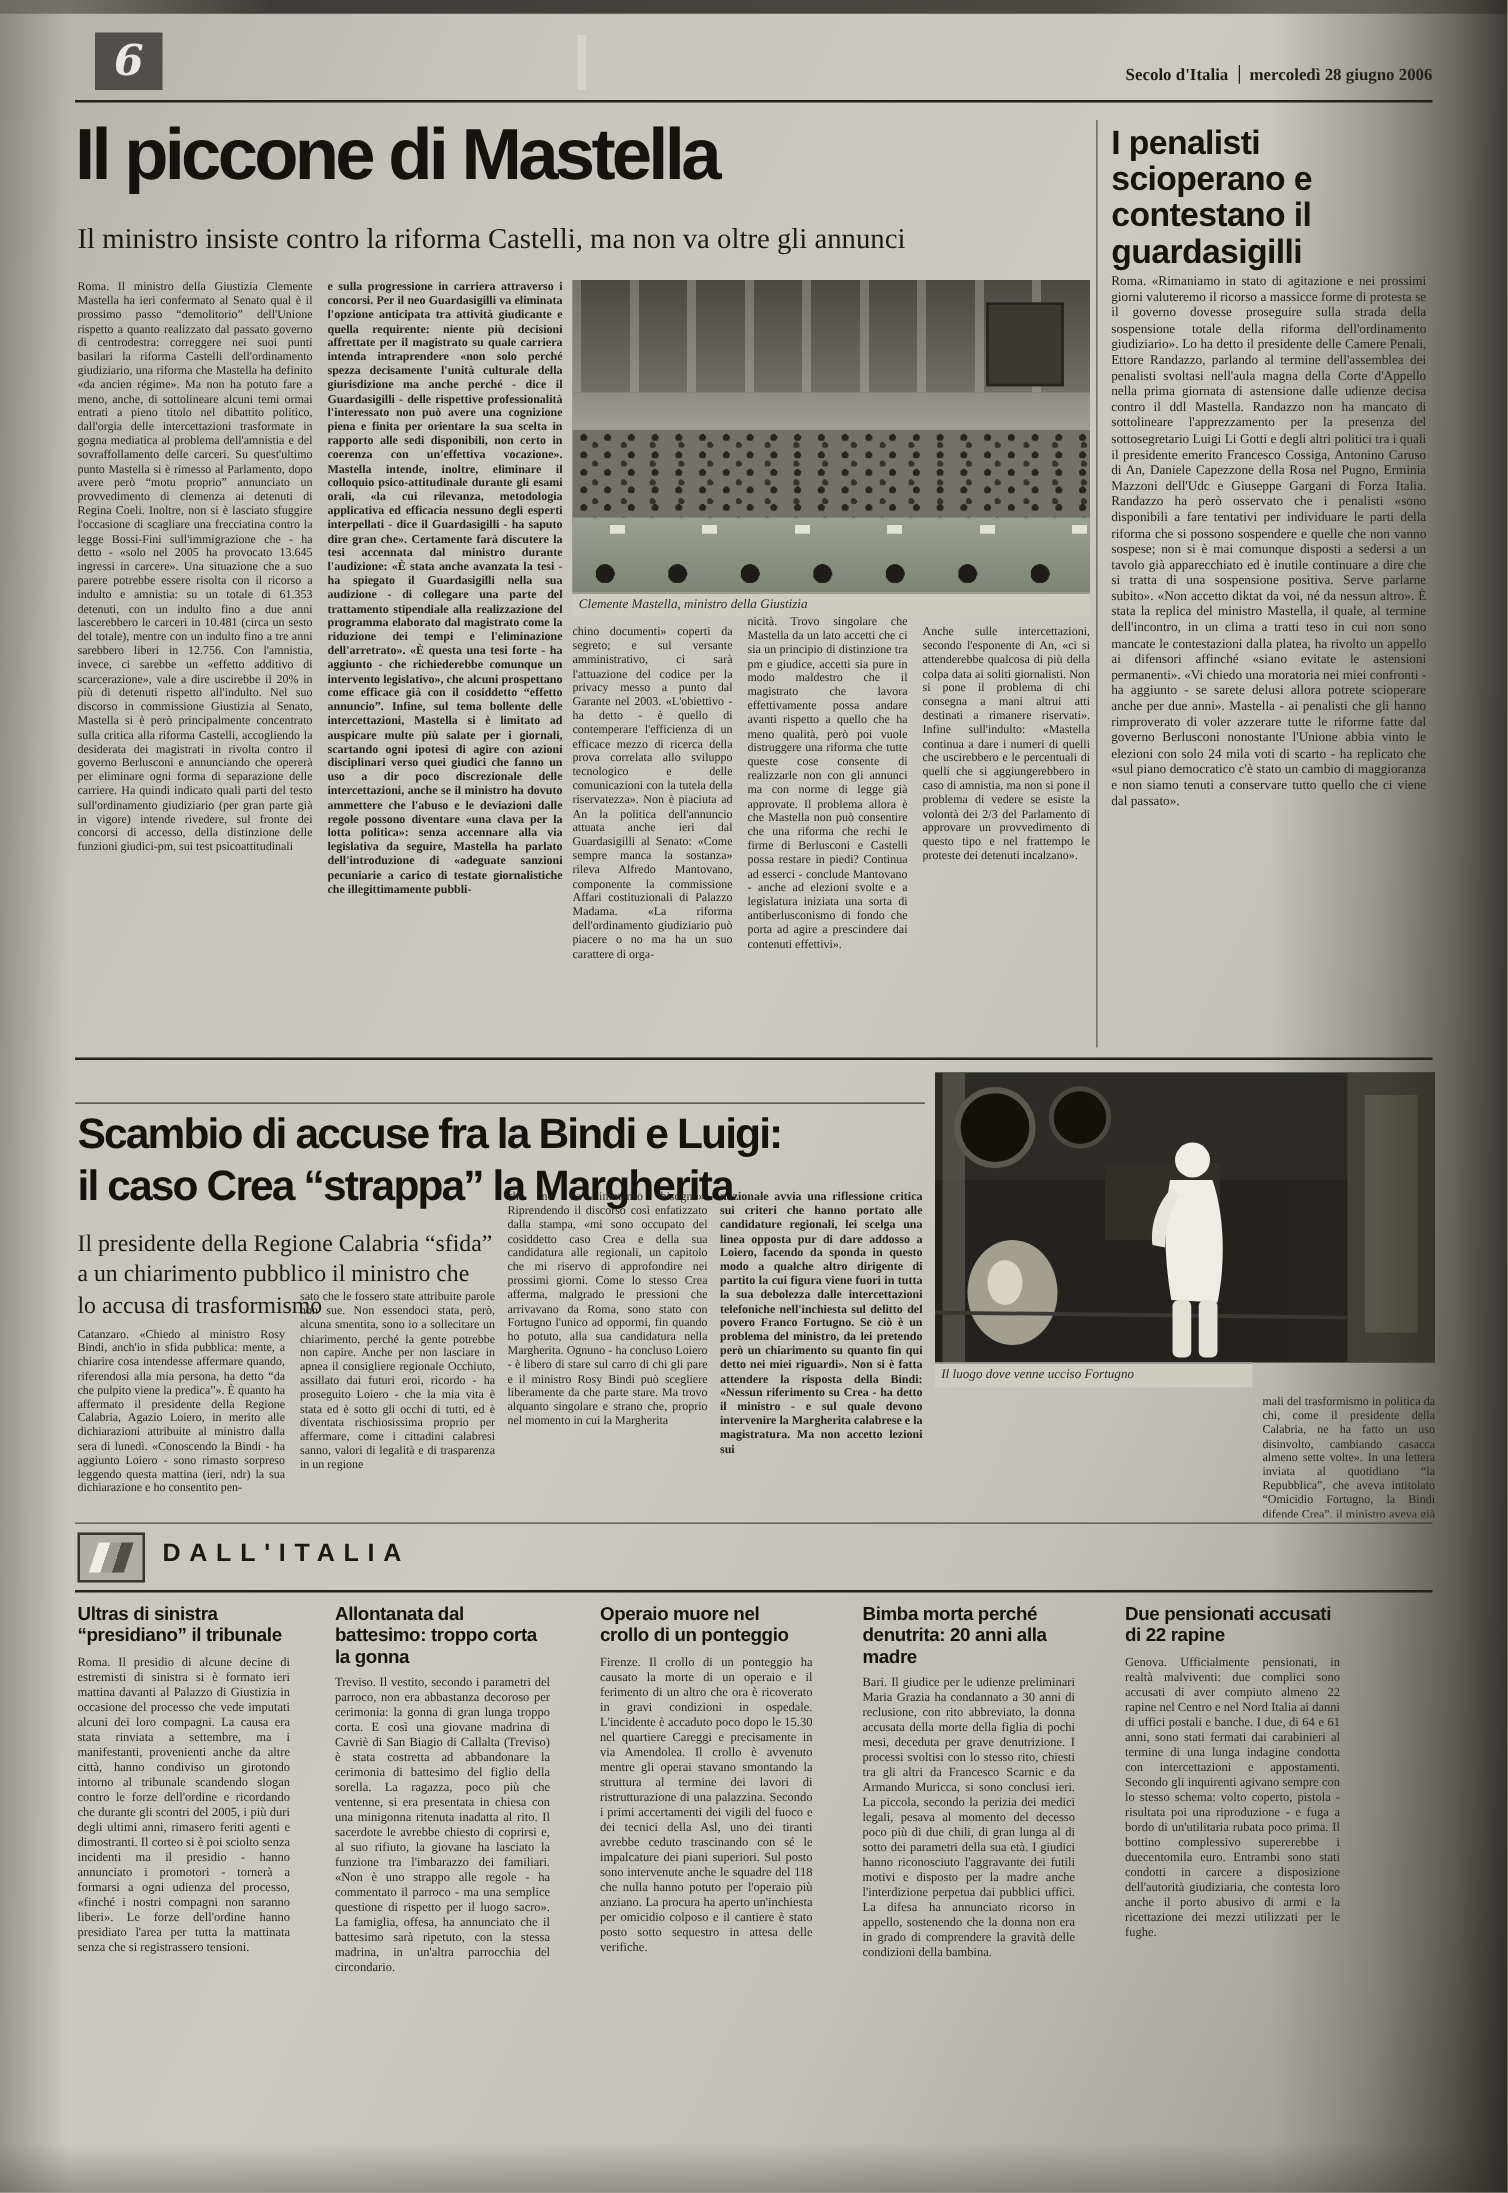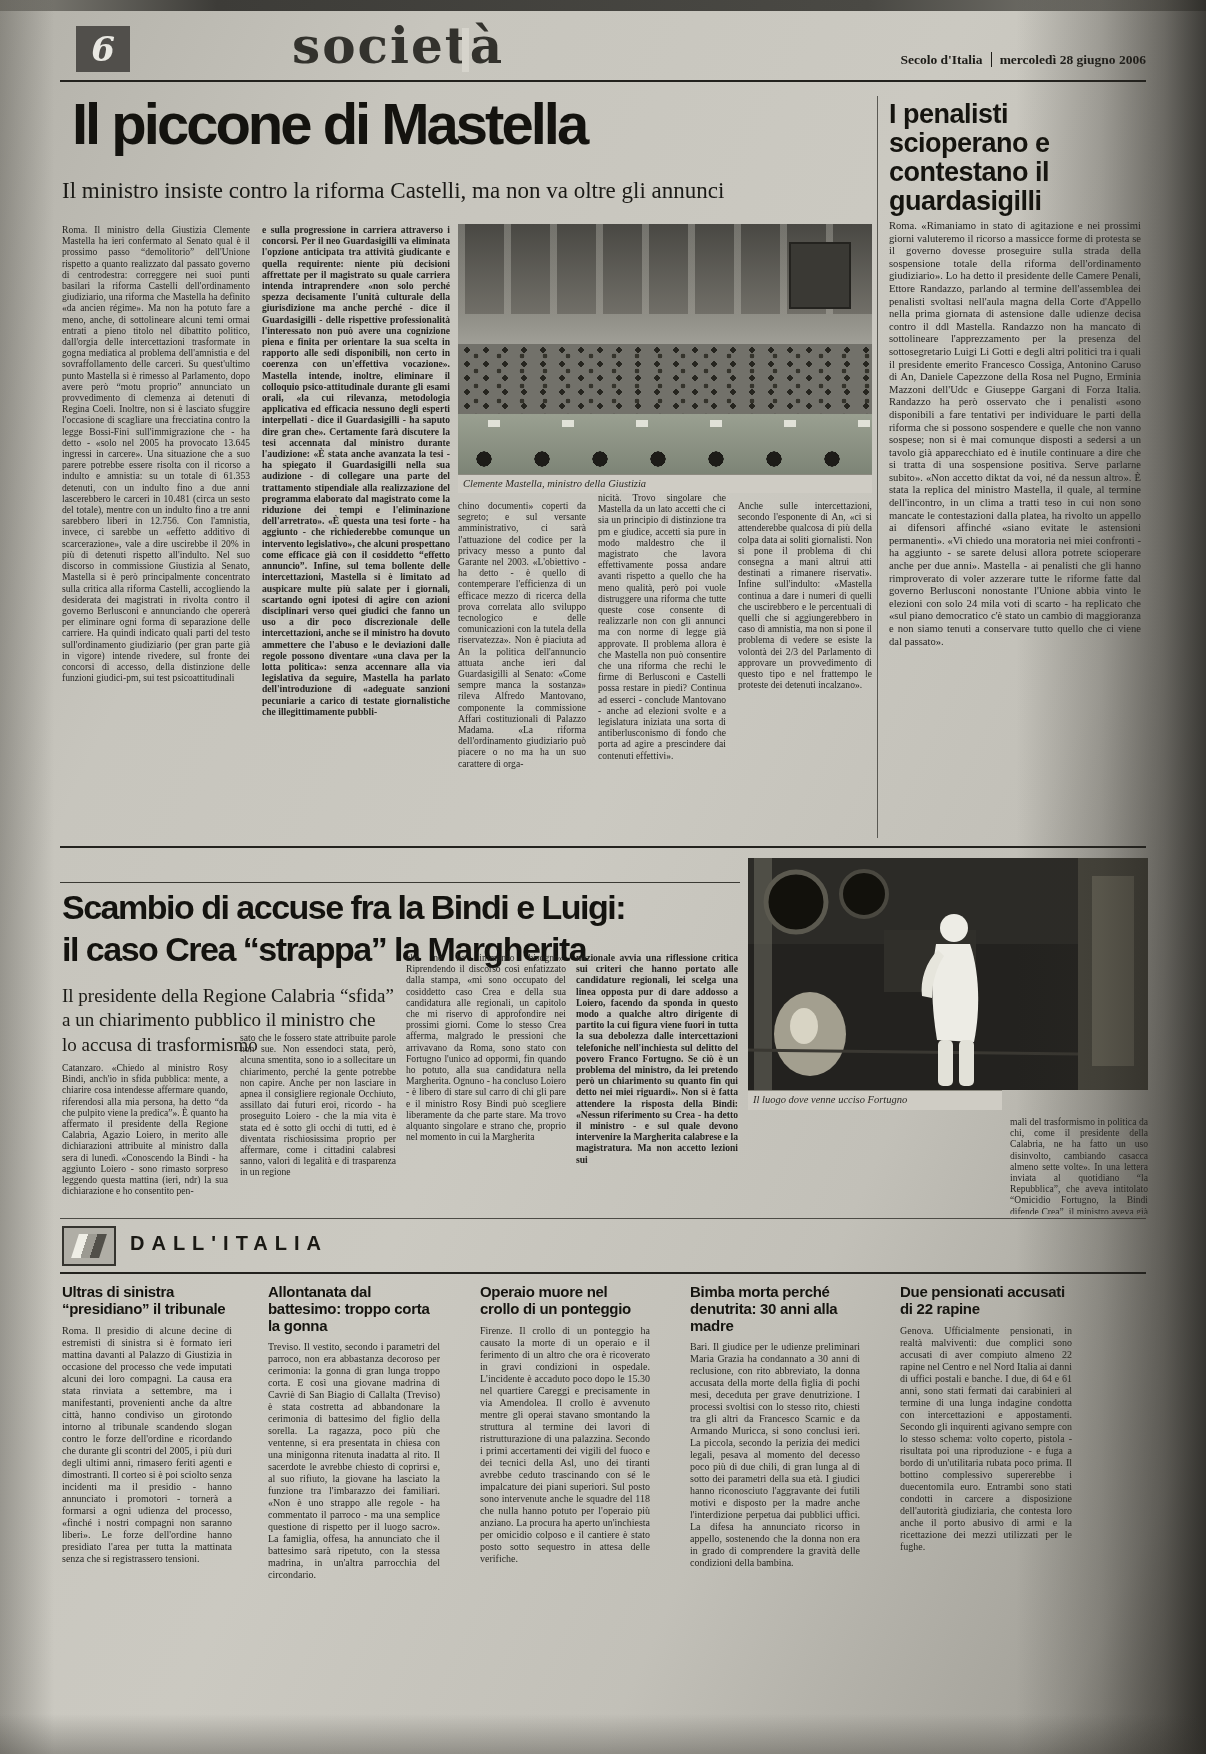--- a/index.html
+++ b/index.html
@@ -31,21 +31,21 @@
   .pagenum { left:76px; top:26px; width:54px; height:46px; background:#514f4b; color:#e9e8e2;
     font:italic 700 34px "DejaVu Serif", serif; display:flex; align-items:center; justify-content:center; }
   .section-title { left:292px; top:16px; font:700 50px "DejaVu Serif", serif; letter-spacing:2px; color:#33322d; }
   .section-orn { left:462px; top:28px; width:7px; height:44px; background:#d6d4cc; }
   .masthead-line { right:60px; top:52px; font:700 13.5px "Liberation Serif", serif; color:#1d1c18; white-space:nowrap; }
   .masthead-line .date { border-left:1.5px solid #1d1c18; margin-left:8px; padding-left:8px; }
   .rule { background:#23221e; }
   .header-rule { left:60px; top:80px; width:1086px; height:2px; }
 
   
-  .main-headline { left:72px; top:90px; font:700 58px "Liberation Sans", sans-serif; letter-spacing:-3px; color:#14130f;text-align:center; }
+  .main-headline { left:60px; top:90px; font:700 58px "Liberation Sans", sans-serif; letter-spacing:-3px; color:#14130f;text-align:center; }
   .main-subhead { left:62px; top:178px; width:815px; font:23px "Liberation Serif", serif; color:#1b1a16; }
 
   .bodytext { font-size:9.6px; line-height:11.2px; text-align:justify; overflow:hidden;
     -webkit-hyphens:auto; hyphens:auto; color:#242320; }
   .c1 { left:62px;  top:224px; width:188px; height:612px; }
   .c2 { left:262px; top:224px; width:188px; height:612px;font-weight:bold; }
   .c3 { left:458px; top:500px; width:128px; height:336px; }
   .c4 { left:598px; top:492px; width:128px; height:336px; }
   .c5 { left:738px; top:500px; width:134px; height:336px; }
 
@@ -110,21 +110,20 @@
   .b3 { left:480px; width:170px; }
   .b4 { left:690px; width:170px; }
   .b5 { left:900px; width:172px; }
 </style>
 </head>
 <body>
 
 <div id="page">
 
   <div class="abs pagenum">6</div>
-  <div class="abs section-title">società</div>
   <div class="abs section-orn"></div>
   <div class="abs masthead-line">
     <span>Secolo d'Italia</span><span class="date">mercoledì 28 giugno 2006</span>
   </div>
   <div class="abs rule header-rule"></div>
 
   <h1 class="abs main-headline">Il piccone di Mastella</h1>
   <h2 class="abs main-subhead">Il ministro insiste contro la riforma Castelli, ma non va oltre gli annunci</h2>
 
   <div class="abs bodytext c1">Roma. Il ministro della Giustizia Clemente Mastella ha ieri confermato al Senato qual è il prossimo passo “demolitorio” dell'Unione rispetto a quanto realizzato dal passato governo di centrodestra: correggere nei suoi punti basilari la riforma Castelli dell'ordinamento giudiziario, una riforma che Mastella ha definito «da ancien régime». Ma non ha potuto fare a meno, anche, di sottolineare alcuni temi ormai entrati a pieno titolo nel dibattito politico, dall'orgia delle intercettazioni trasformate in gogna mediatica al problema dell'amnistia e del sovraffollamento delle carceri. Su quest'ultimo punto Mastella si è rimesso al Parlamento, dopo avere però “motu proprio” annunciato un provvedimento di clemenza ai detenuti di Regina Coeli. Inoltre, non si è lasciato sfuggire l'occasione di scagliare una frecciatina contro la legge Bossi-Fini sull'immigrazione che - ha detto - «solo nel 2005 ha provocato 13.645 ingressi in carcere». Una situazione che a suo parere potrebbe essere risolta con il ricorso a indulto e amnistia: su un totale di 61.353 detenuti, con un indulto fino a due anni lascerebbero le carceri in 10.481 (circa un sesto del totale), mentre con un indulto fino a tre anni sarebbero liberi in 12.756. Con l'amnistia, invece, ci sarebbe un «effetto additivo di scarcerazione», vale a dire uscirebbe il 20% in più di detenuti rispetto all'indulto. Nel suo discorso in commissione Giustizia al Senato, Mastella si è però principalmente concentrato sulla critica alla riforma Castelli, accogliendo la desiderata dei magistrati in rivolta contro il governo Berlusconi e annunciando che opererà per eliminare ogni forma di separazione delle carriere. Ha quindi indicato quali parti del testo sull'ordinamento giudiziario (per gran parte già in vigore) intende rivedere, sul fronte dei concorsi di accesso, della distinzione delle funzioni giudici-pm, sui test psicoattitudinali</div>
@@ -196,21 +195,21 @@
   </div>
   <div class="brief b2">
     <h3>Allontanata dal battesimo: troppo corta la gonna</h3>
     <div class="bbody">Treviso. Il vestito, secondo i parametri del parroco, non era abbastanza decoroso per cerimonia: la gonna di gran lunga troppo corta. E così una giovane madrina di Cavriè di San Biagio di Callalta (Treviso) è stata costretta ad abbandonare la cerimonia di battesimo del figlio della sorella. La ragazza, poco più che ventenne, si era presentata in chiesa con una minigonna ritenuta inadatta al rito. Il sacerdote le avrebbe chiesto di coprirsi e, al suo rifiuto, la giovane ha lasciato la funzione tra l'imbarazzo dei familiari. «Non è uno strappo alle regole - ha commentato il parroco - ma una semplice questione di rispetto per il luogo sacro». La famiglia, offesa, ha annunciato che il battesimo sarà ripetuto, con la stessa madrina, in un'altra parrocchia del circondario.</div>
   </div>
   <div class="brief b3">
     <h3>Operaio muore nel crollo di un ponteggio</h3>
     <div class="bbody">Firenze. Il crollo di un ponteggio ha causato la morte di un operaio e il ferimento di un altro che ora è ricoverato in gravi condizioni in ospedale. L'incidente è accaduto poco dopo le 15.30 nel quartiere Careggi e precisamente in via Amendolea. Il crollo è avvenuto mentre gli operai stavano smontando la struttura al termine dei lavori di ristrutturazione di una palazzina. Secondo i primi accertamenti dei vigili del fuoco e dei tecnici della Asl, uno dei tiranti avrebbe ceduto trascinando con sé le impalcature dei piani superiori. Sul posto sono intervenute anche le squadre del 118 che nulla hanno potuto per l'operaio più anziano. La procura ha aperto un'inchiesta per omicidio colposo e il cantiere è stato posto sotto sequestro in attesa delle verifiche.</div>
   </div>
   <div class="brief b4">
-    <h3>Bimba morta perché denutrita: 30 anni alla madre</h3>
+    <h3>Bimba morta perché denutrita: 20 anni alla madre</h3>
     <div class="bbody">Bari. Il giudice per le udienze preliminari Maria Grazia ha condannato a 30 anni di reclusione, con rito abbreviato, la donna accusata della morte della figlia di pochi mesi, deceduta per grave denutrizione. I processi svoltisi con lo stesso rito, chiesti tra gli altri da Francesco Scarnic e da Armando Muricca, si sono conclusi ieri. La piccola, secondo la perizia dei medici legali, pesava al momento del decesso poco più di due chili, di gran lunga al di sotto dei parametri della sua età. I giudici hanno riconosciuto l'aggravante dei futili motivi e disposto per la madre anche l'interdizione perpetua dai pubblici uffici. La difesa ha annunciato ricorso in appello, sostenendo che la donna non era in grado di comprendere la gravità delle condizioni della bambina.</div>
   </div>
   <div class="brief b5">
     <h3>Due pensionati accusati di 22 rapine</h3>
     <div class="bbody">Genova. Ufficialmente pensionati, in realtà malviventi: due complici sono accusati di aver compiuto almeno 22 rapine nel Centro e nel Nord Italia ai danni di uffici postali e banche. I due, di 64 e 61 anni, sono stati fermati dai carabinieri al termine di una lunga indagine condotta con intercettazioni e appostamenti. Secondo gli inquirenti agivano sempre con lo stesso schema: volto coperto, pistola - risultata poi una riproduzione - e fuga a bordo di un'utilitaria rubata poco prima. Il bottino complessivo supererebbe i duecentomila euro. Entrambi sono stati condotti in carcere a disposizione dell'autorità giudiziaria, che contesta loro anche il porto abusivo di armi e la ricettazione dei mezzi utilizzati per le fughe.</div>
   </div>
 
   <div class="scan-top"></div>
   <div class="scan-right"></div>
   <div class="scan-left"></div>

